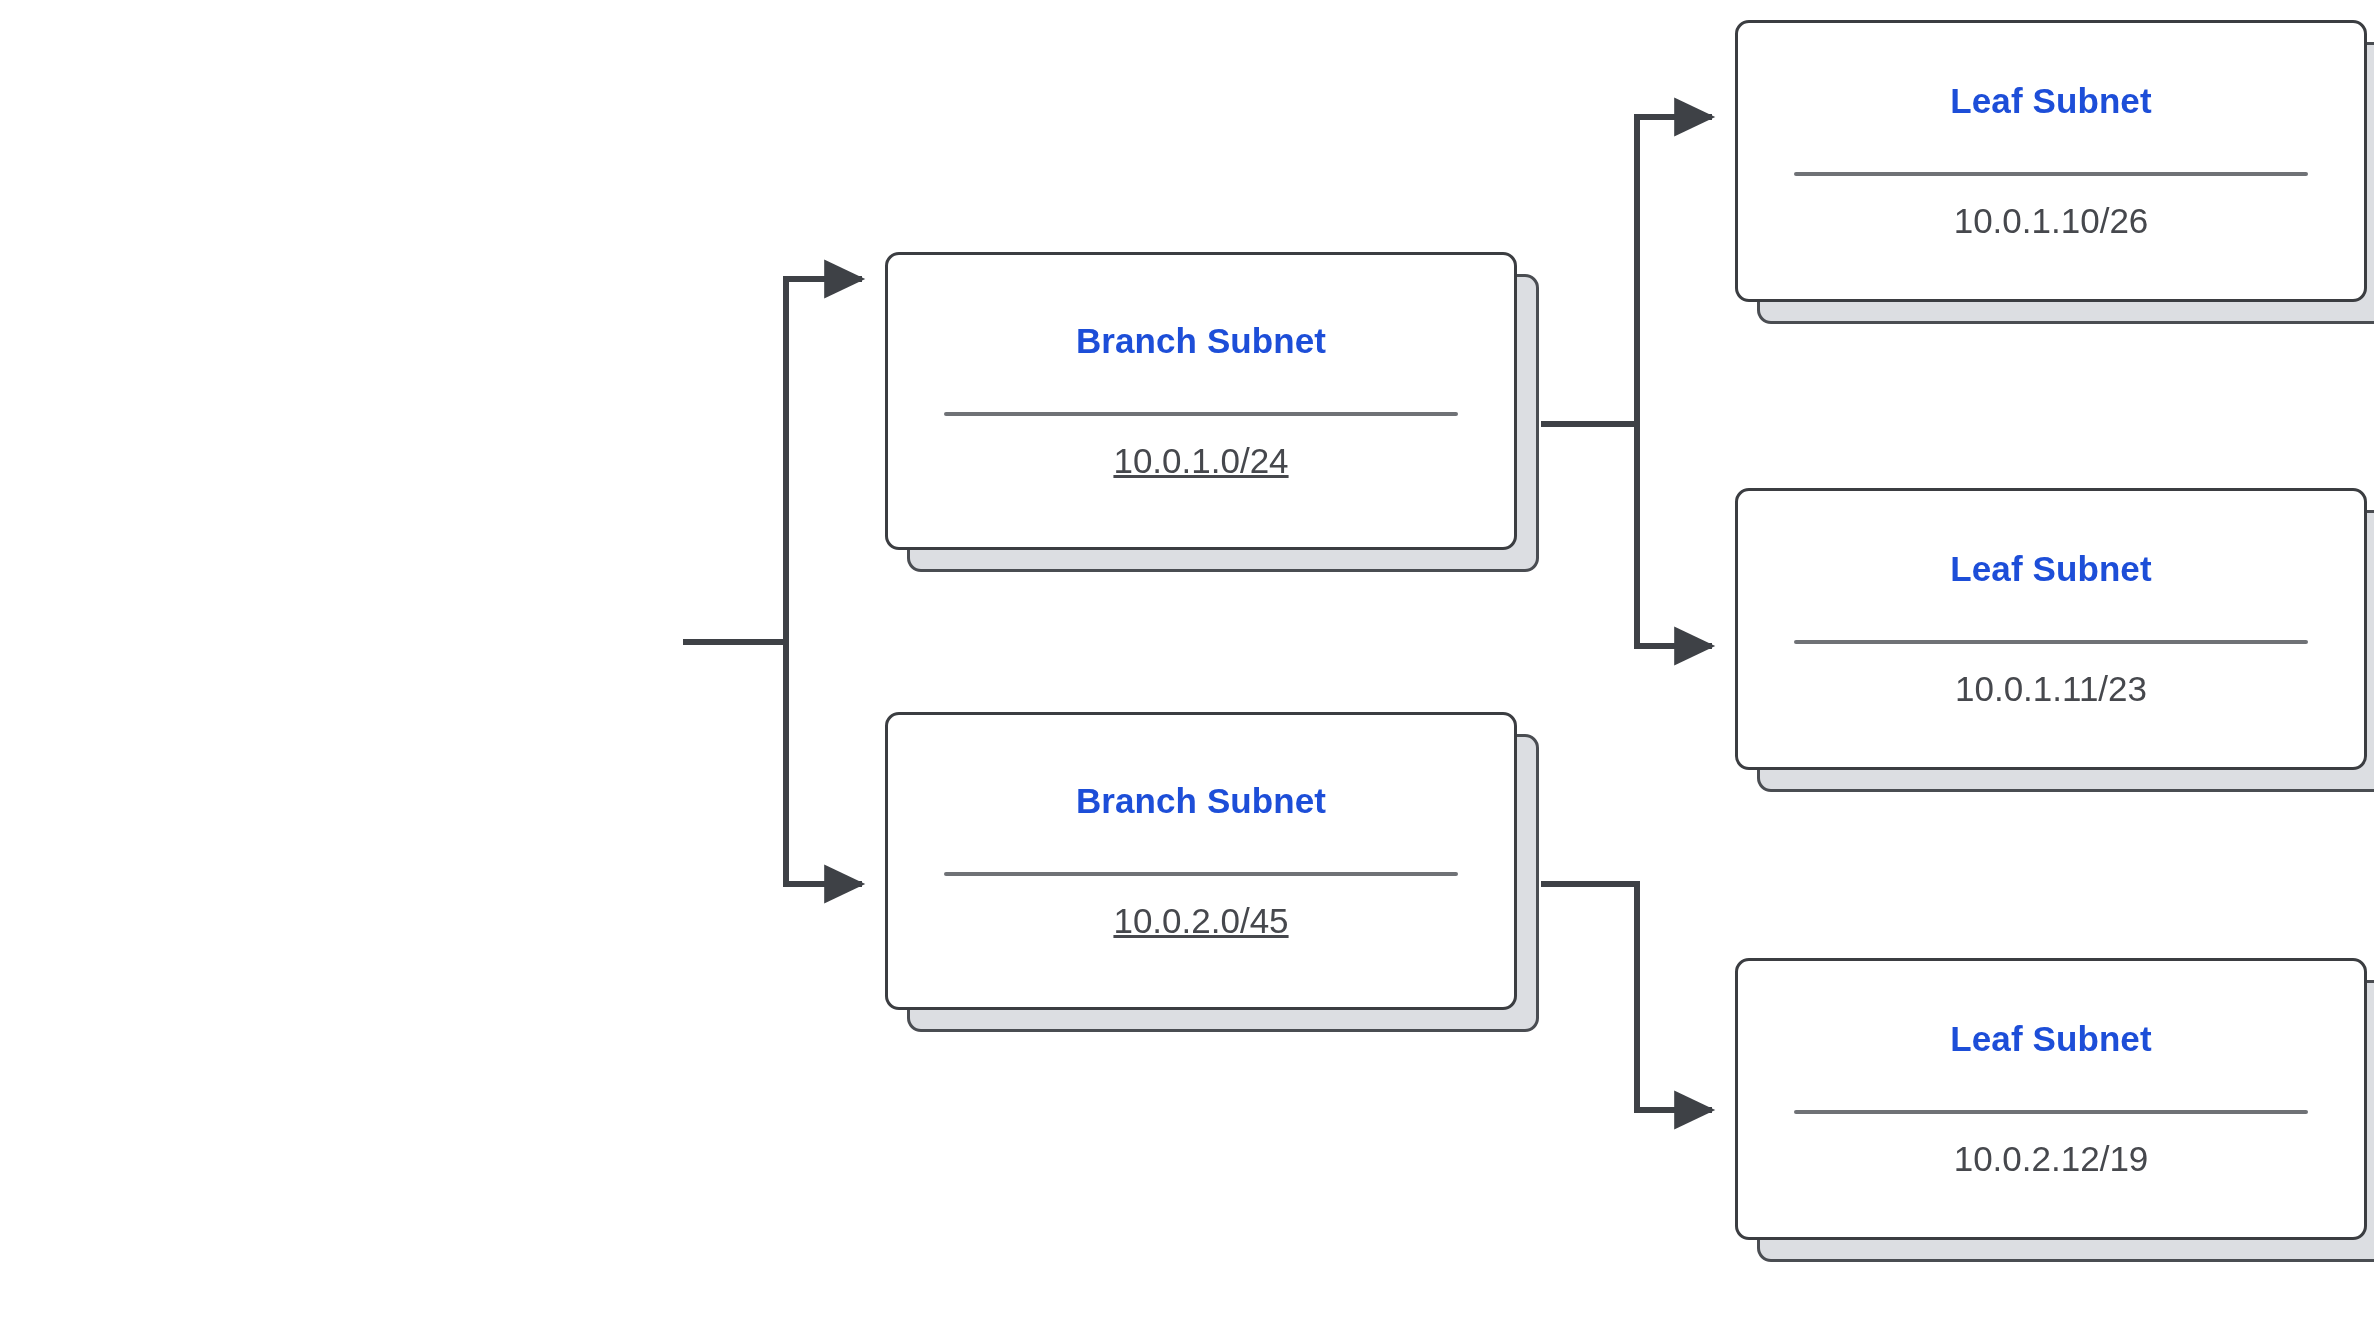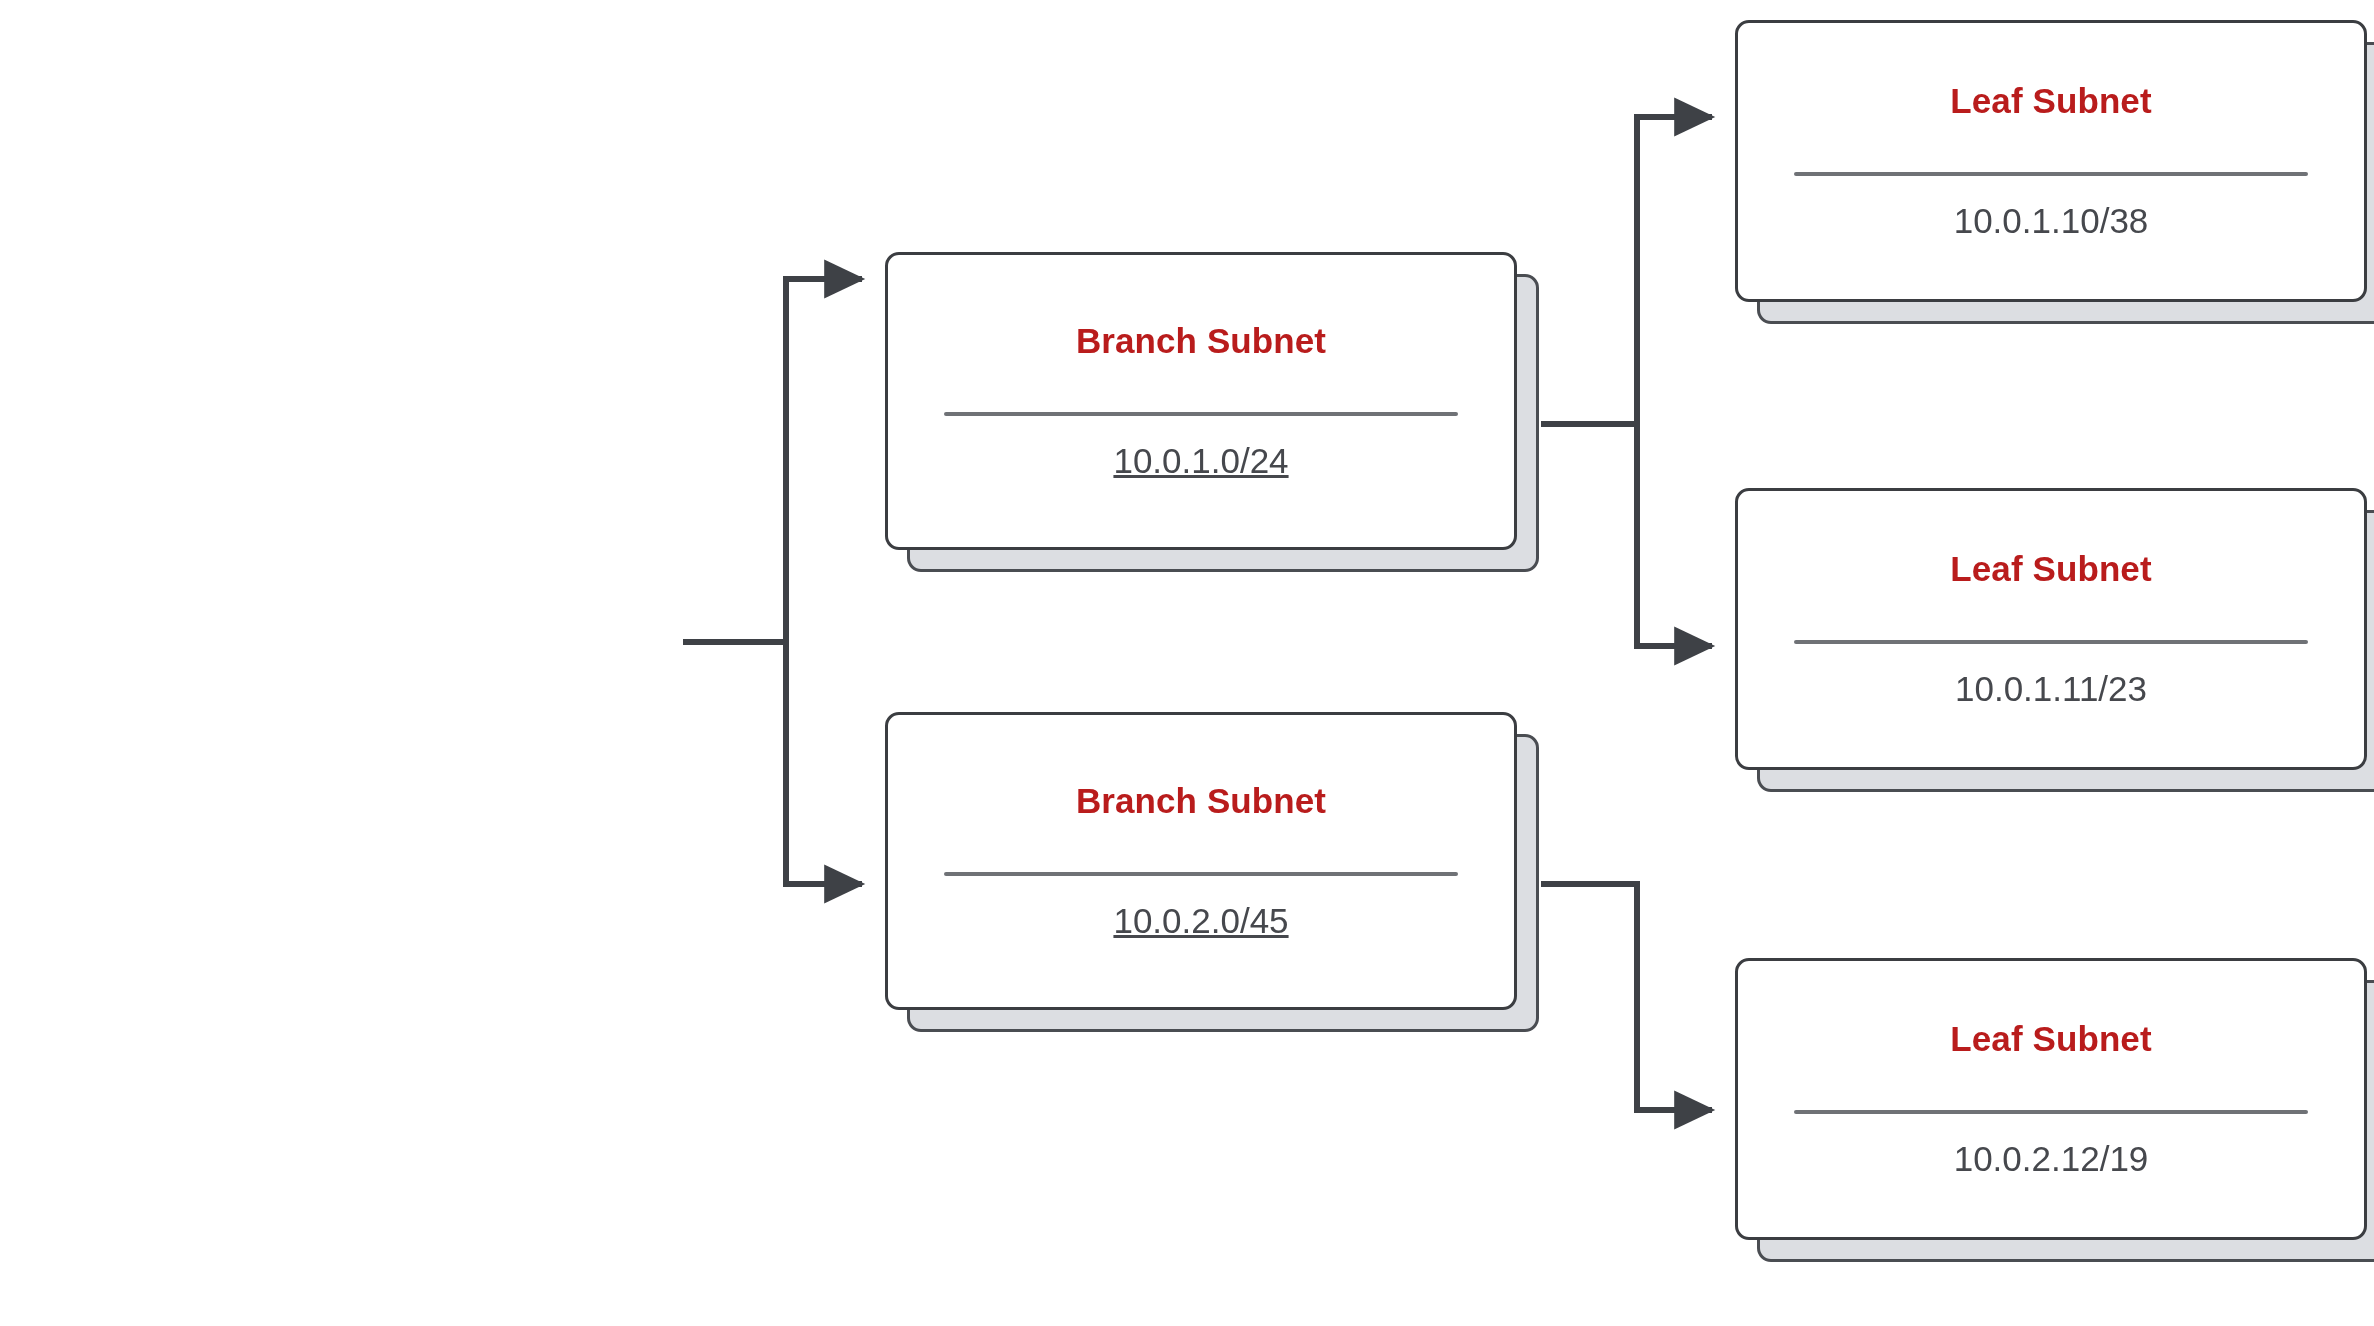--- a/index.html
+++ b/index.html
@@ -56,21 +56,21 @@
     box-sizing: border-box;
     display: flex;
     flex-direction: column;
     align-items: center;
     justify-content: center;
   }
 
   .card-title {
     font-size: 35px;
     font-weight: bold;
-    color: #b91c1c;
+    color: #1d4ed8;
     letter-spacing: 0.1px;
     line-height: 1.12;
     text-align: center;
   }
   .card-subtitle {
     font-size: 35px;
     font-weight: normal;
     color: #46484d;
     line-height: 1.22;
     text-align: center;
@@ -149,21 +149,21 @@
       <div class="card-divider"></div>
       <div class="card-cidr">10.0.2.0/45</div>
     </div>
   </div>
 
   <div class="node node-leaf node-leaf1">
     <div class="back-card"></div>
     <div class="front-card">
       <div class="card-title">Leaf Subnet</div>
       <div class="card-divider"></div>
-      <div class="card-cidr">10.0.1.10/38</div>
+      <div class="card-cidr">10.0.1.10/26</div>
     </div>
   </div>
 
   <div class="node node-leaf node-leaf2">
     <div class="back-card"></div>
     <div class="front-card">
       <div class="card-title">Leaf Subnet</div>
       <div class="card-divider"></div>
       <div class="card-cidr">10.0.1.11/23</div>
     </div>

